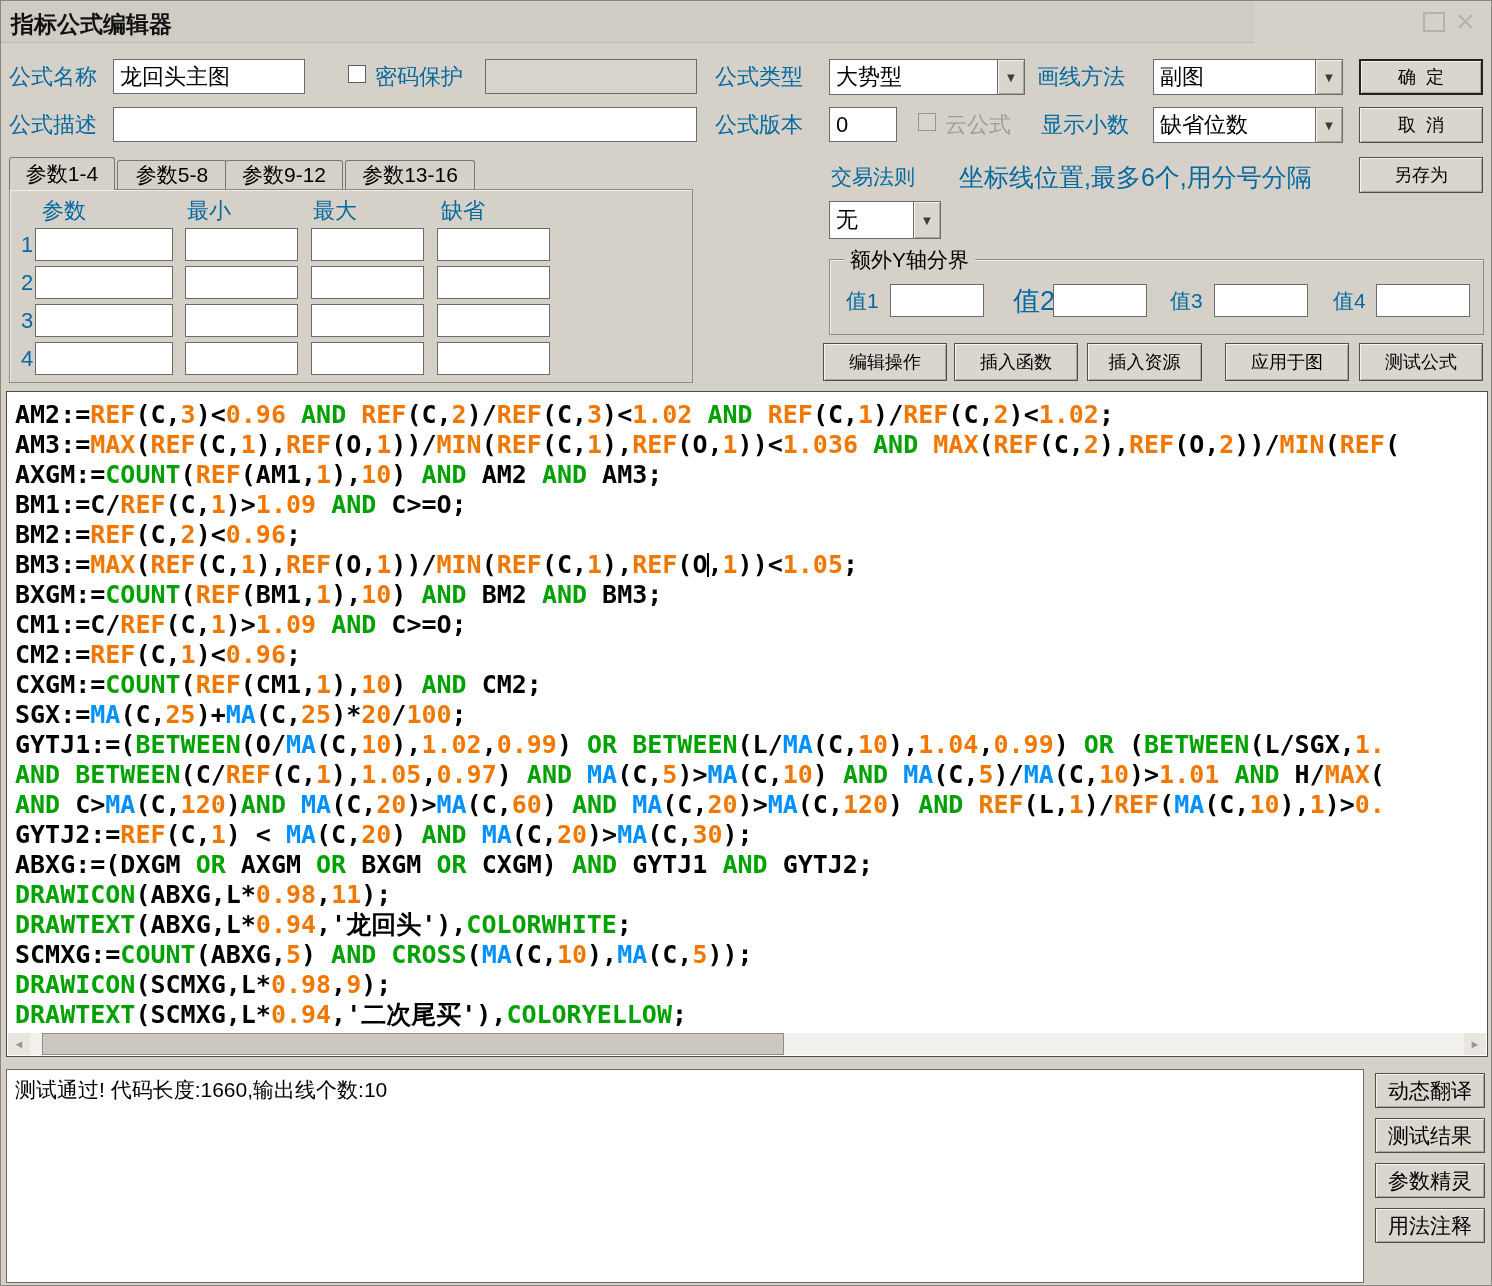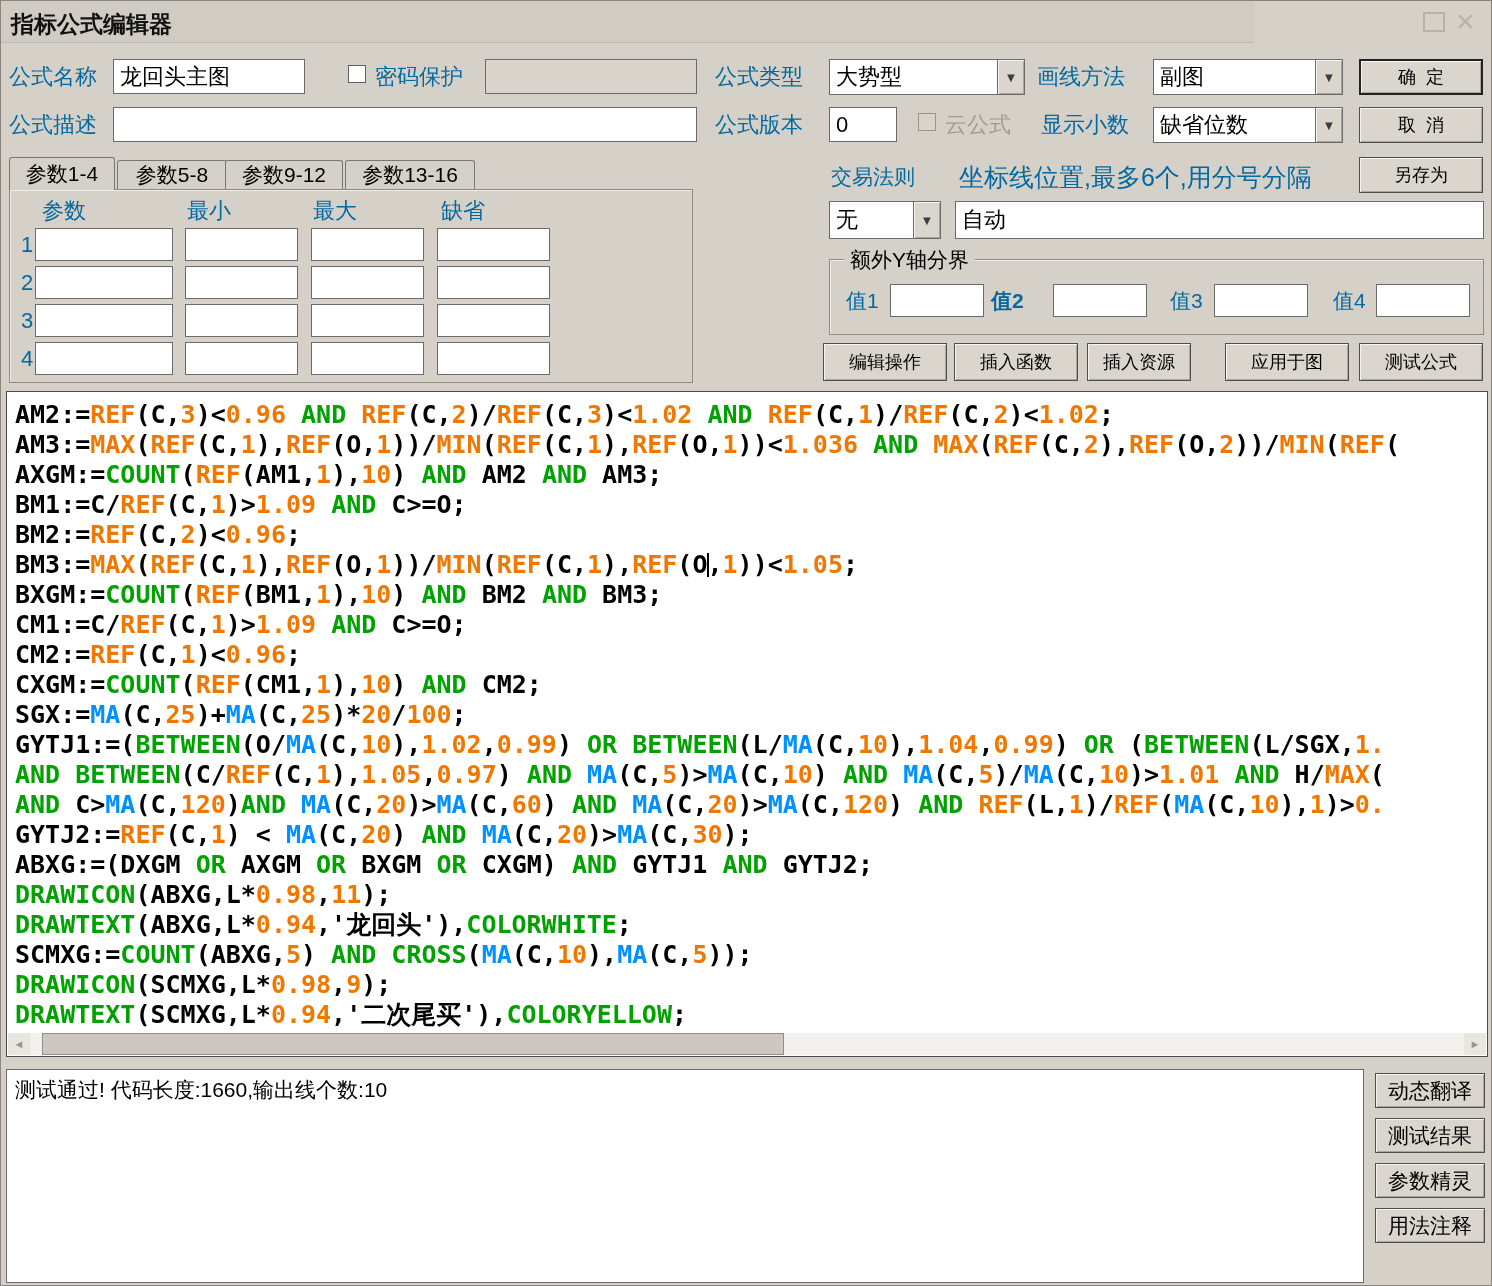--- a/index.html
+++ b/index.html
@@ -112,27 +112,26 @@
       <div class="input" style="left: 25px; top: 152px; width: 138px; height: 33px;"></div>
       <div class="input" style="left: 175px; top: 152px; width: 113px; height: 33px;"></div>
       <div class="input" style="left: 301px; top: 152px; width: 113px; height: 33px;"></div>
       <div class="input" style="left: 427px; top: 152px; width: 113px; height: 33px;"></div>
     </div>
 
   <div class="combo" style="left:828px;top:200px;width:112px;height:38px;">
     <div class="val">无</div>
     <div class="arrow">▼</div>
   </div>
-  <div class="input" style="left:954px;top:200px;width:529px;height:38px;">自动</div>
 
   <div id="yaxis-box" class="groupbox" style="left:828px;top:258px;width:655px;height:76px;">
     <div class="gtitle">额外Y轴分界</div>
   <div class="lbl" style="left: 16px; top: 28px; font-size: 21px;">值1</div>
       <div class="input" style="left: 60px; top: 24px; width: 94px; height: 33px;"></div>
-      <div class="lbl" style="left: 161px; top: 28px; font-size: 21px; font-weight: bold;">值2</div>
+      <div class="lbl" style="left: 183px; top: 28px; font-size: 27px;">值2</div>
       <div class="input" style="left: 223px; top: 24px; width: 94px; height: 33px;"></div>
       <div class="lbl" style="left: 340px; top: 28px; font-size: 21px;">值3</div>
       <div class="input" style="left: 384px; top: 24px; width: 94px; height: 33px;"></div>
       <div class="lbl" style="left: 503px; top: 28px; font-size: 21px;">值4</div>
       <div class="input" style="left: 546px; top: 24px; width: 94px; height: 33px;"></div>
     </div>
 
   <div id="editor">
     <div id="code-lines"><div>AM2:=<span class="o">REF</span>(C,<span class="o">3</span>)&lt;<span class="o">0.96</span> <span class="g">AND</span> <span class="o">REF</span>(C,<span class="o">2</span>)/<span class="o">REF</span>(C,<span class="o">3</span>)&lt;<span class="o">1.02</span> <span class="g">AND</span> <span class="o">REF</span>(C,<span class="o">1</span>)/<span class="o">REF</span>(C,<span class="o">2</span>)&lt;<span class="o">1.02</span>;</div><div>AM3:=<span class="o">MAX</span>(<span class="o">REF</span>(C,<span class="o">1</span>),<span class="o">REF</span>(O,<span class="o">1</span>))/<span class="o">MIN</span>(<span class="o">REF</span>(C,<span class="o">1</span>),<span class="o">REF</span>(O,<span class="o">1</span>))&lt;<span class="o">1.036</span> <span class="g">AND</span> <span class="o">MAX</span>(<span class="o">REF</span>(C,<span class="o">2</span>),<span class="o">REF</span>(O,<span class="o">2</span>))/<span class="o">MIN</span>(<span class="o">REF</span>(</div><div>AXGM:=<span class="g">COUNT</span>(<span class="o">REF</span>(AM1,<span class="o">1</span>),<span class="o">10</span>) <span class="g">AND</span> AM2 <span class="g">AND</span> AM3;</div><div>BM1:=C/<span class="o">REF</span>(C,<span class="o">1</span>)&gt;<span class="o">1.09</span> <span class="g">AND</span> C&gt;=O;</div><div>BM2:=<span class="o">REF</span>(C,<span class="o">2</span>)&lt;<span class="o">0.96</span>;</div><div>BM3:=<span class="o">MAX</span>(<span class="o">REF</span>(C,<span class="o">1</span>),<span class="o">REF</span>(O,<span class="o">1</span>))/<span class="o">MIN</span>(<span class="o">REF</span>(C,<span class="o">1</span>),<span class="o">REF</span>(O,<span class="o">1</span>))&lt;<span class="o">1.05</span>;</div><div>BXGM:=<span class="g">COUNT</span>(<span class="o">REF</span>(BM1,<span class="o">1</span>),<span class="o">10</span>) <span class="g">AND</span> BM2 <span class="g">AND</span> BM3;</div><div>CM1:=C/<span class="o">REF</span>(C,<span class="o">1</span>)&gt;<span class="o">1.09</span> <span class="g">AND</span> C&gt;=O;</div><div>CM2:=<span class="o">REF</span>(C,<span class="o">1</span>)&lt;<span class="o">0.96</span>;</div><div>CXGM:=<span class="g">COUNT</span>(<span class="o">REF</span>(CM1,<span class="o">1</span>),<span class="o">10</span>) <span class="g">AND</span> CM2;</div><div>SGX:=<span class="b">MA</span>(C,<span class="o">25</span>)+<span class="b">MA</span>(C,<span class="o">25</span>)*<span class="o">20</span>/<span class="o">100</span>;</div><div>GYTJ1:=(<span class="g">BETWEEN</span>(O/<span class="b">MA</span>(C,<span class="o">10</span>),<span class="o">1.02</span>,<span class="o">0.99</span>) <span class="g">OR</span> <span class="g">BETWEEN</span>(L/<span class="b">MA</span>(C,<span class="o">10</span>),<span class="o">1.04</span>,<span class="o">0.99</span>) <span class="g">OR</span> (<span class="g">BETWEEN</span>(L/SGX,<span class="o">1.</span></div><div><span class="g">AND</span> <span class="g">BETWEEN</span>(C/<span class="o">REF</span>(C,<span class="o">1</span>),<span class="o">1.05</span>,<span class="o">0.97</span>) <span class="g">AND</span> <span class="b">MA</span>(C,<span class="o">5</span>)&gt;<span class="b">MA</span>(C,<span class="o">10</span>) <span class="g">AND</span> <span class="b">MA</span>(C,<span class="o">5</span>)/<span class="b">MA</span>(C,<span class="o">10</span>)&gt;<span class="o">1.01</span> <span class="g">AND</span> H/<span class="o">MAX</span>(</div><div><span class="g">AND</span> C&gt;<span class="b">MA</span>(C,<span class="o">120</span>)<span class="g">AND</span> <span class="b">MA</span>(C,<span class="o">20</span>)&gt;<span class="b">MA</span>(C,<span class="o">60</span>) <span class="g">AND</span> <span class="b">MA</span>(C,<span class="o">20</span>)&gt;<span class="b">MA</span>(C,<span class="o">120</span>) <span class="g">AND</span> <span class="o">REF</span>(L,<span class="o">1</span>)/<span class="o">REF</span>(<span class="b">MA</span>(C,<span class="o">10</span>),<span class="o">1</span>)&gt;<span class="o">0.</span></div><div>GYTJ2:=<span class="o">REF</span>(C,<span class="o">1</span>) &lt; <span class="b">MA</span>(C,<span class="o">20</span>) <span class="g">AND</span> <span class="b">MA</span>(C,<span class="o">20</span>)&gt;<span class="b">MA</span>(C,<span class="o">30</span>);</div><div>ABXG:=(DXGM <span class="g">OR</span> AXGM <span class="g">OR</span> BXGM <span class="g">OR</span> CXGM) <span class="g">AND</span> GYTJ1 <span class="g">AND</span> GYTJ2;</div><div><span class="g">DRAWICON</span>(ABXG,L*<span class="o">0.98</span>,<span class="o">11</span>);</div><div><span class="g">DRAWTEXT</span>(ABXG,L*<span class="o">0.94</span>,'龙回头'),<span class="g">COLORWHITE</span>;</div><div>SCMXG:=<span class="g">COUNT</span>(ABXG,<span class="o">5</span>) <span class="g">AND</span> <span class="g">CROSS</span>(<span class="b">MA</span>(C,<span class="o">10</span>),<span class="b">MA</span>(C,<span class="o">5</span>));</div><div><span class="g">DRAWICON</span>(SCMXG,L*<span class="o">0.98</span>,<span class="o">9</span>);</div><div><span class="g">DRAWTEXT</span>(SCMXG,L*<span class="o">0.94</span>,'二次尾买'),<span class="g">COLORYELLOW</span>;</div></div>
     <div id="caret" style="top: 161px;"></div>
@@ -142,20 +141,20 @@
       <div class="sarrow" style="right:0;">►</div>
     </div>
   </div>
 
   <div id="statusbox">
     <div id="status-msg">测试通过! 代码长度:1660,输出线个数:10</div>
   </div>
 
 <div class="btn" style="left: 822px; top: 342px; width: 124px; height: 38px;">编辑操作</div>
     <div class="btn" style="left: 953px; top: 342px; width: 124px; height: 38px;">插入函数</div>
-    <div class="btn" style="left: 1086px; top: 342px; width: 104px; height: 38px;">插入资源</div>
+    <div class="btn" style="left: 1086px; top: 342px; width: 115px; height: 38px;">插入资源</div>
     <div class="btn" style="left: 1224px; top: 342px; width: 124px; height: 38px;">应用于图</div>
     <div class="btn" style="left: 1358px; top: 342px; width: 124px; height: 38px;">测试公式</div>
     <div class="btn" style="left: 1374px; top: 1072px; width: 110px; height: 35px; font-size: 21px;">动态翻译</div>
     <div class="btn" style="left: 1374px; top: 1117px; width: 110px; height: 35px; font-size: 21px;">测试结果</div>
     <div class="btn" style="left: 1374px; top: 1162px; width: 110px; height: 35px; font-size: 21px;">参数精灵</div>
     <div class="btn" style="left: 1374px; top: 1207px; width: 110px; height: 35px; font-size: 21px;">用法注释</div>
   </div>
 
 </body></html>

